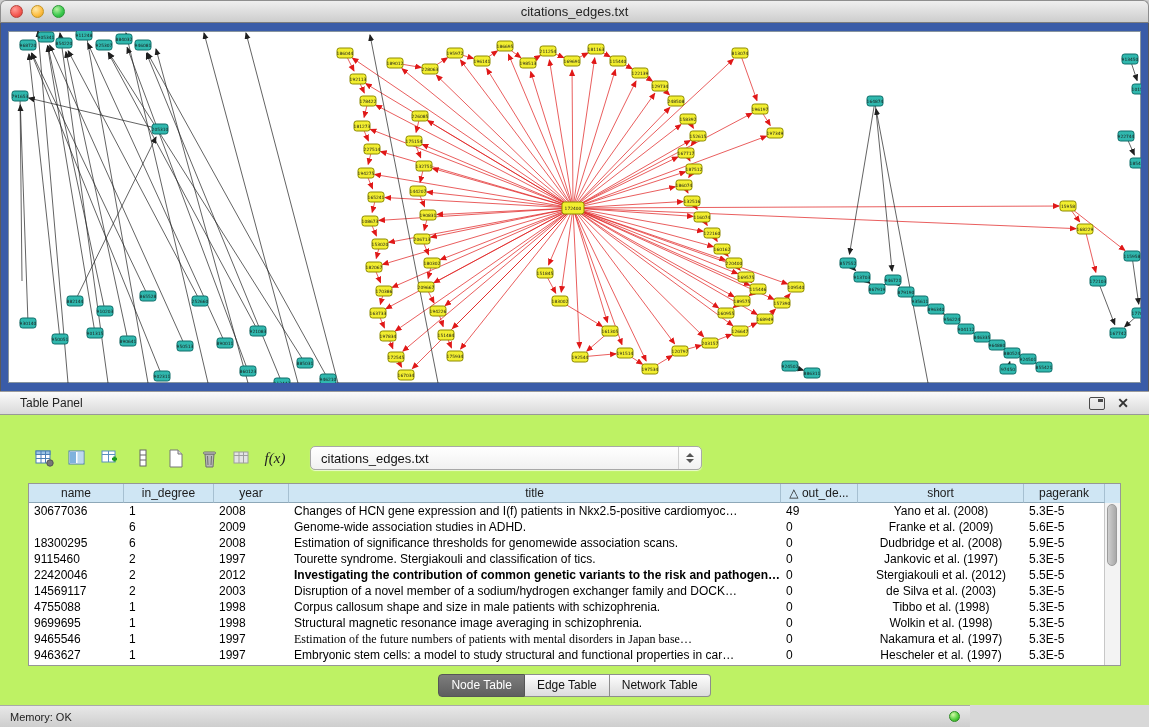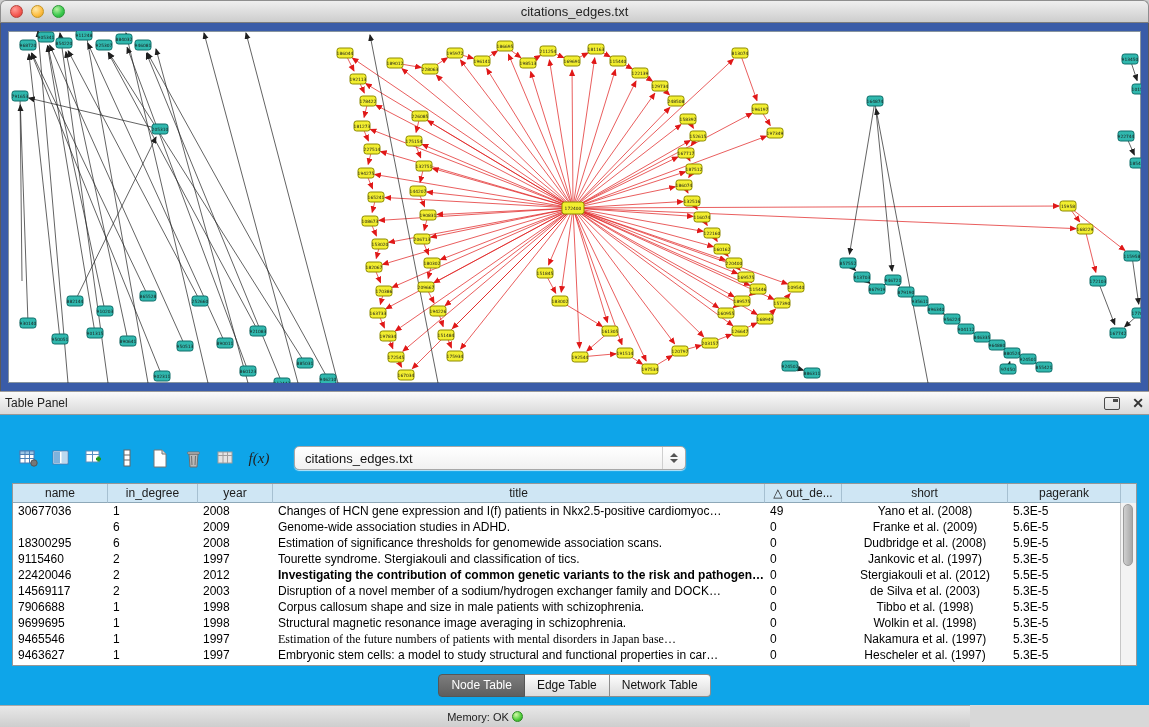--- a/index.html
+++ b/index.html
@@ -19,28 +19,28 @@
   .tl.grn{background:radial-gradient(circle at 35% 30%,#b6f2a1,#38c74c 60%,#27a53a);border:1px solid #2a9935;}
   .wtitle{text-align:center;line-height:21px;font-size:13px;color:#252525;}
   .frame{height:368px;background:#3a5ca8;border-left:1px solid #5a5a5a;border-right:1px solid #5a5a5a;
     box-sizing:border-box;padding:8px 7px;}
   .canvas{width:100%;height:100%;background:#ffffff;box-shadow:inset 0 0 0 1px #88959f;}
   .canvas svg{display:block;width:100%;height:100%;}
 
   
   .tpanel-header{position:absolute;left:0;top:391px;width:1149px;height:24px;box-sizing:border-box;
     background:linear-gradient(#fbfbfb,#d9d9d9);border-top:1px solid #9c9c9c;border-bottom:1px solid #989898;
-    display:flex;align-items:center;padding:0 5px;font-size:12px;color:#222;}
+    display:flex;align-items:center;padding:0 20px;font-size:12px;color:#222;}
   .tpanel-header .hicons{margin-left:auto;display:flex;align-items:center;gap:12px;}
   .floatico{width:14px;height:11px;border:1.5px solid #4a4a4a;border-radius:2px;position:relative;}
   .floatico:after{content:"";position:absolute;right:1px;top:1px;width:5px;height:3px;background:#4a4a4a;}
   .closeico{font-size:14px;font-weight:bold;color:#333;line-height:14px;}
 
-  .tpanel-body{position:absolute;left:0;top:415px;right:0;bottom:22px;background:#0ea5e9;
-    box-sizing:border-box;padding:8px 12px 4px;display:flex;flex-direction:column;}
+  .tpanel-body{position:absolute;left:0;top:415px;right:0;bottom:22px;background:#bef264;
+    box-sizing:border-box;padding:8px 28px 4px;display:flex;flex-direction:column;}
 
   .toolbar{display:flex;align-items:center;gap:5px;margin:22px 0 0 2px;}
   .tbtn{width:28px;height:26px;display:flex;align-items:center;justify-content:center;border-radius:4px;}
   .tbtn svg{display:block;}
   .fx{font-family:"Liberation Serif",serif;font-style:italic;font-size:15px;color:#222;}
   .combo{margin-left:16px;width:392px;height:24px;background:linear-gradient(#ffffff,#f1f1f1);
     border:1px solid #a8a8a8;border-radius:5px;display:flex;align-items:center;
     font-size:13px;color:#111;padding-left:10px;box-sizing:border-box;box-shadow:0 1px 1px rgba(255,255,255,.7);}
   .combo .cval{flex:1;}
   .combo .arrows{display:flex;flex-direction:column;gap:2px;justify-content:center;align-items:center;
@@ -63,21 +63,21 @@
 
   .tabbar{display:flex;justify-content:center;margin:8px 0 4px;}
   .tab{font-size:12px;padding:3px 12px 4px;border:1px solid #8d8d8d;border-left:none;
     background:linear-gradient(#fdfdfd,#dcdcdc);color:#111;}
   .tab:first-child{border-left:1px solid #8d8d8d;border-radius:4px 0 0 4px;}
   .tab:last-child{border-radius:0 4px 4px 0;}
   .tab.active{background:linear-gradient(#7d7d7d,#5e5e5e);color:#fff;border-color:#565656;}
 
   .statusbar{position:absolute;left:0;bottom:0;width:970px;height:22px;box-sizing:border-box;
     background:linear-gradient(#e8e8e8,#cecece);border-top:1px solid #a9a9a9;
-    display:flex;align-items:center;justify-content:center;gap:3px;padding:0 10px;
+    display:flex;align-items:center;justify-content:space-between;gap:3px;padding:0 10px;
     font-size:11px;color:#222;}
   .memdot{width:11px;height:11px;border-radius:50%;border:1px solid #2c8a20;box-sizing:border-box;
     background:radial-gradient(circle at 35% 30%,#d2f8a8,#4fce3a 60%,#2e9a25);}
 </style>
 </head>
 <body>
 
 <div class="window">
   <div class="titlebar">
     <div class="traffic">
@@ -911,21 +911,21 @@
         <div class="tr">
           <div class="td" style="width: 95px;">14569117</div>
           <div class="td" style="width: 90px;">2</div>
           <div class="td" style="width: 75px;">2003</div>
           <div class="td" style="width: 492px;">Disruption of a novel member of a sodium/hydrogen exchanger family and DOCK…</div>
           <div class="td" style="width: 77px;">0</div>
           <div class="td" style="width: 166px; text-align: center;">de Silva et al. (2003)</div>
           <div class="td" style="flex: 1 1 auto;">5.3E-5</div>
         </div>
         <div class="tr">
-          <div class="td" style="width: 95px;">7906688</div>
+          <div class="td" style="width: 95px;">4755088</div>
           <div class="td" style="width: 90px;">1</div>
           <div class="td" style="width: 75px;">1998</div>
           <div class="td" style="width: 492px;">Corpus callosum shape and size in male patients with schizophrenia.</div>
           <div class="td" style="width: 77px;">0</div>
           <div class="td" style="width: 166px; text-align: center;">Tibbo et al. (1998)</div>
           <div class="td" style="flex: 1 1 auto;">5.3E-5</div>
         </div>
         <div class="tr">
           <div class="td" style="width: 95px;">9699695</div>
           <div class="td" style="width: 90px;">1</div>

